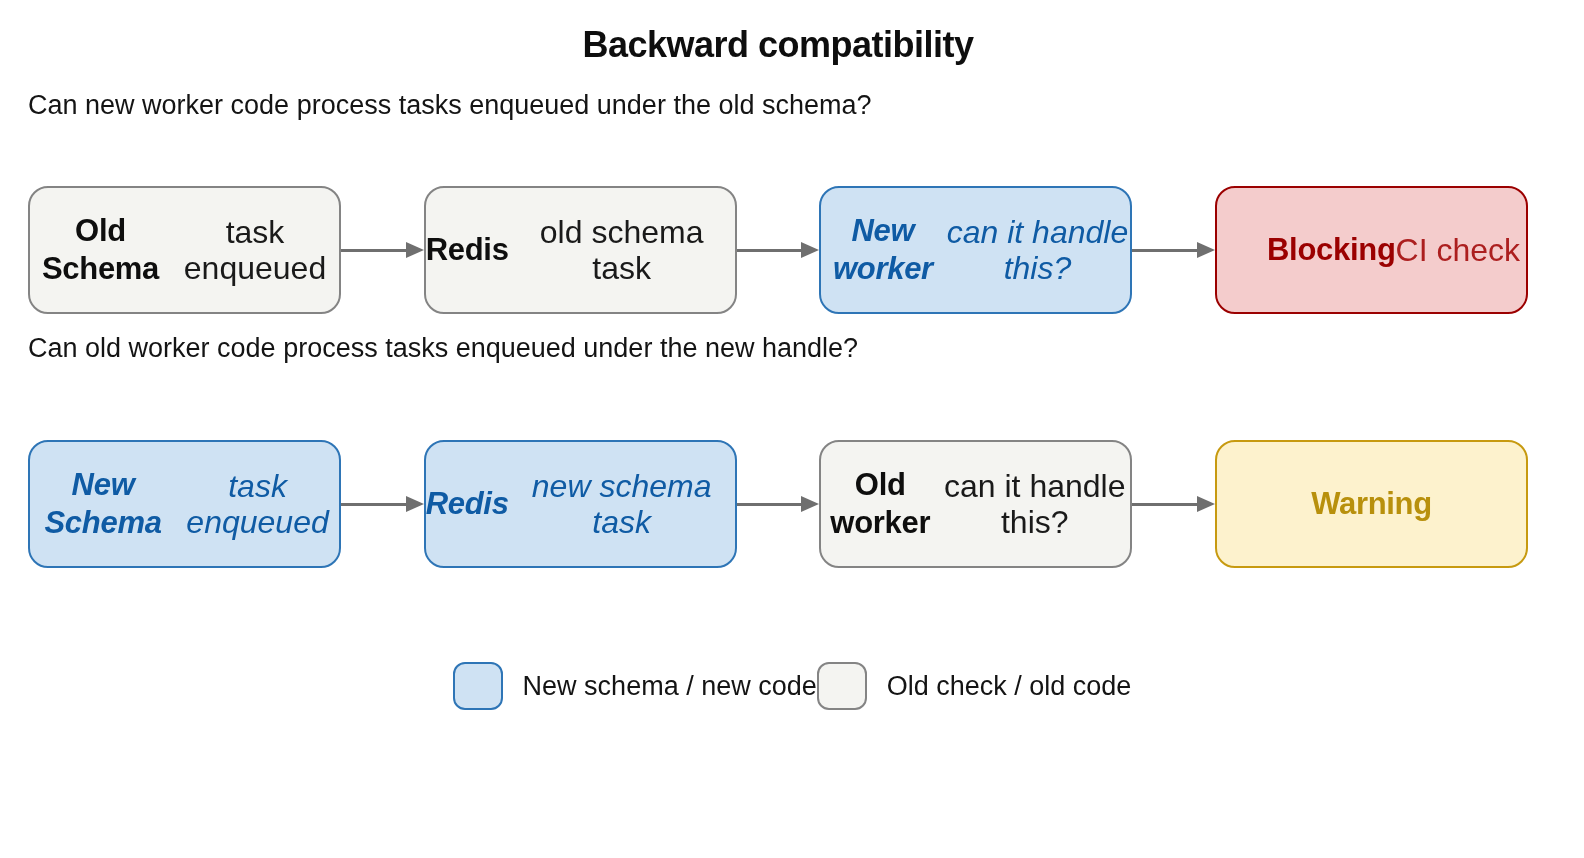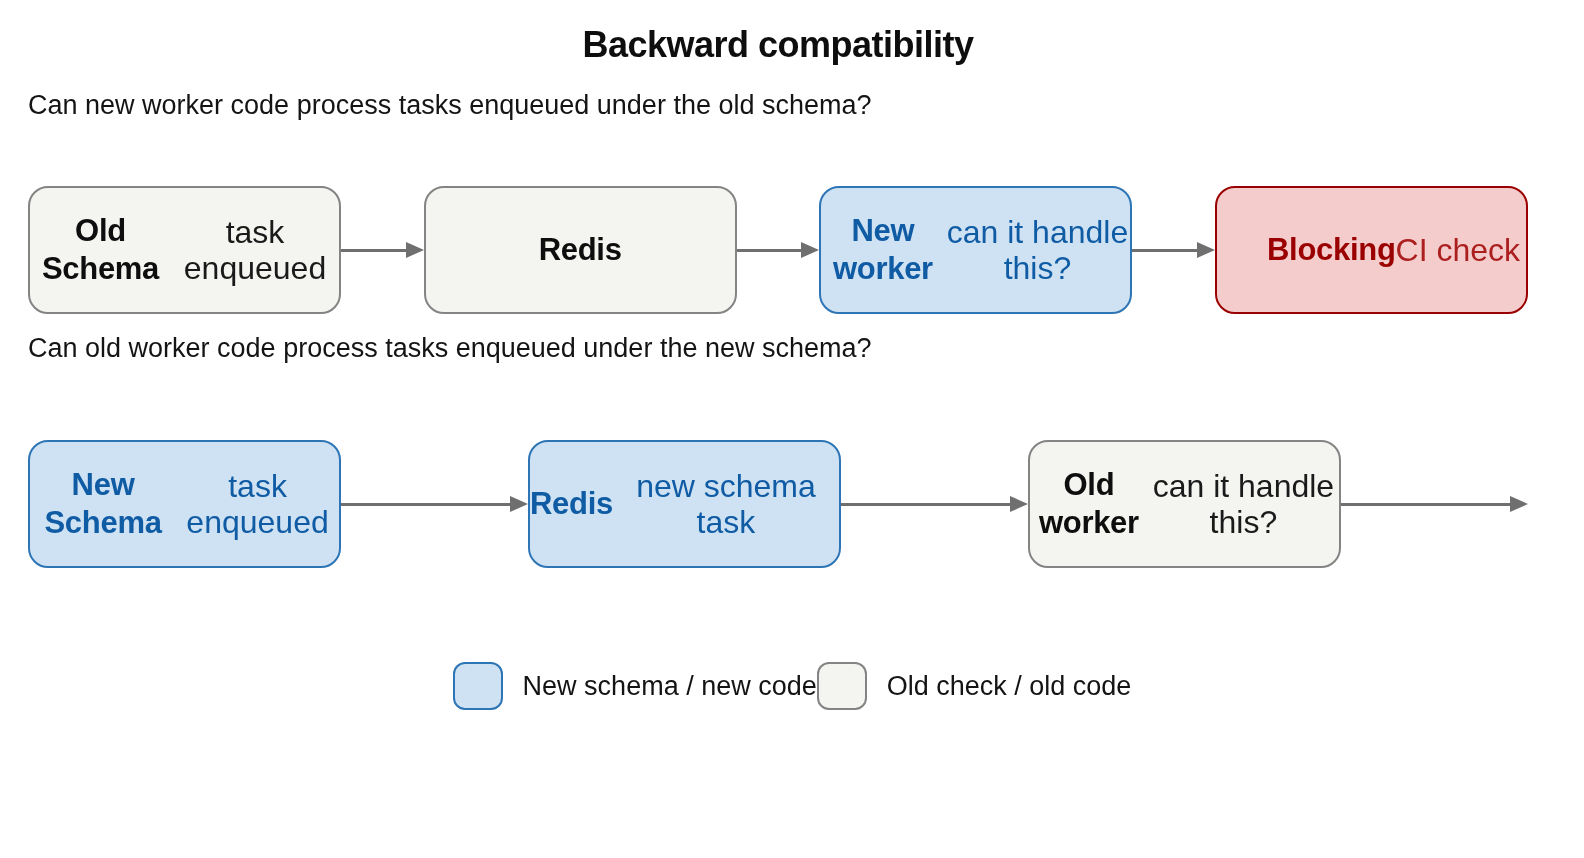--- a/index.html
+++ b/index.html
@@ -55,20 +55,21 @@
   .node--old {
     background: var(--old-fill, #f4f4f1);
     border: 2px solid var(--old-border, #848484);
     color: var(--heading, #0e0e0e);
   }
   .node--old .node-subtitle { color: #1a1a1a; }
   .node--new {
     background: var(--blue-fill, #cfe2f3);
     border: 2.5px solid var(--blue-border, #2e75b6);
     color: var(--blue-text, #0f5ba4);
+    font-style: italic;
   }
   .node--blocking {
     background: var(--red-fill, #f4cccc);
     border: 2.5px solid var(--red-border, #9b0000);
     color: var(--red-text, #9b0000);
     padding-left: 44px;
   }
   .node--blocking .node-subtitle { color: var(--red-subtext, #ac1f1f); }
   .node--warning {
     background: var(--yellow-fill, #fdf2cd);
@@ -128,40 +129,41 @@
     <div class="node node--old">
       <div class="node-title">Old Schema</div>
       <div class="node-subtitle">task enqueued</div>
     </div>
     <div class="arrow">
       <span class="arrow-line"></span>
       <span class="arrow-head"></span>
     </div>
     <div class="node node--old">
       <div class="node-title">Redis</div>
+      <div class="node-subtitle">old schema task</div>
     </div>
     <div class="arrow">
       <span class="arrow-line"></span>
       <span class="arrow-head"></span>
     </div>
     <div class="node node--new">
       <div class="node-title">New worker</div>
       <div class="node-subtitle">can it handle this?</div>
     </div>
     <div class="arrow">
       <span class="arrow-line"></span>
       <span class="arrow-head"></span>
     </div>
     <div class="node node--blocking">
       <div class="node-title">Blocking</div>
       <div class="node-subtitle">CI check</div>
     </div>
   </div>
 
-  <p class="section-subtitle second">Can old worker code process tasks enqueued under the new schema?</p>
+  <p class="section-subtitle second">Can old worker code process tasks enqueued under the new handle?</p>
 
   <div class="flow-row second">
     <div class="node node--new">
       <div class="node-title">New Schema</div>
       <div class="node-subtitle">task enqueued</div>
     </div>
     <div class="arrow">
       <span class="arrow-line"></span>
       <span class="arrow-head"></span>
     </div>
@@ -174,20 +176,24 @@
       <span class="arrow-head"></span>
     </div>
     <div class="node node--old">
       <div class="node-title">Old worker</div>
       <div class="node-subtitle">can it handle this?</div>
     </div>
     <div class="arrow">
       <span class="arrow-line"></span>
       <span class="arrow-head"></span>
     </div>
+    <div class="node node--warning">
+      <div class="node-title">Warning</div>
+
+    </div>
   </div>
 
   <div class="legend">
     <div class="legend-item">
       <span class="legend-swatch swatch--new"></span>
       <span class="legend-label">New schema / new code</span>
     </div>
     <div class="legend-item">
       <span class="legend-swatch swatch--old"></span>
       <span class="legend-label">Old check / old code</span>

